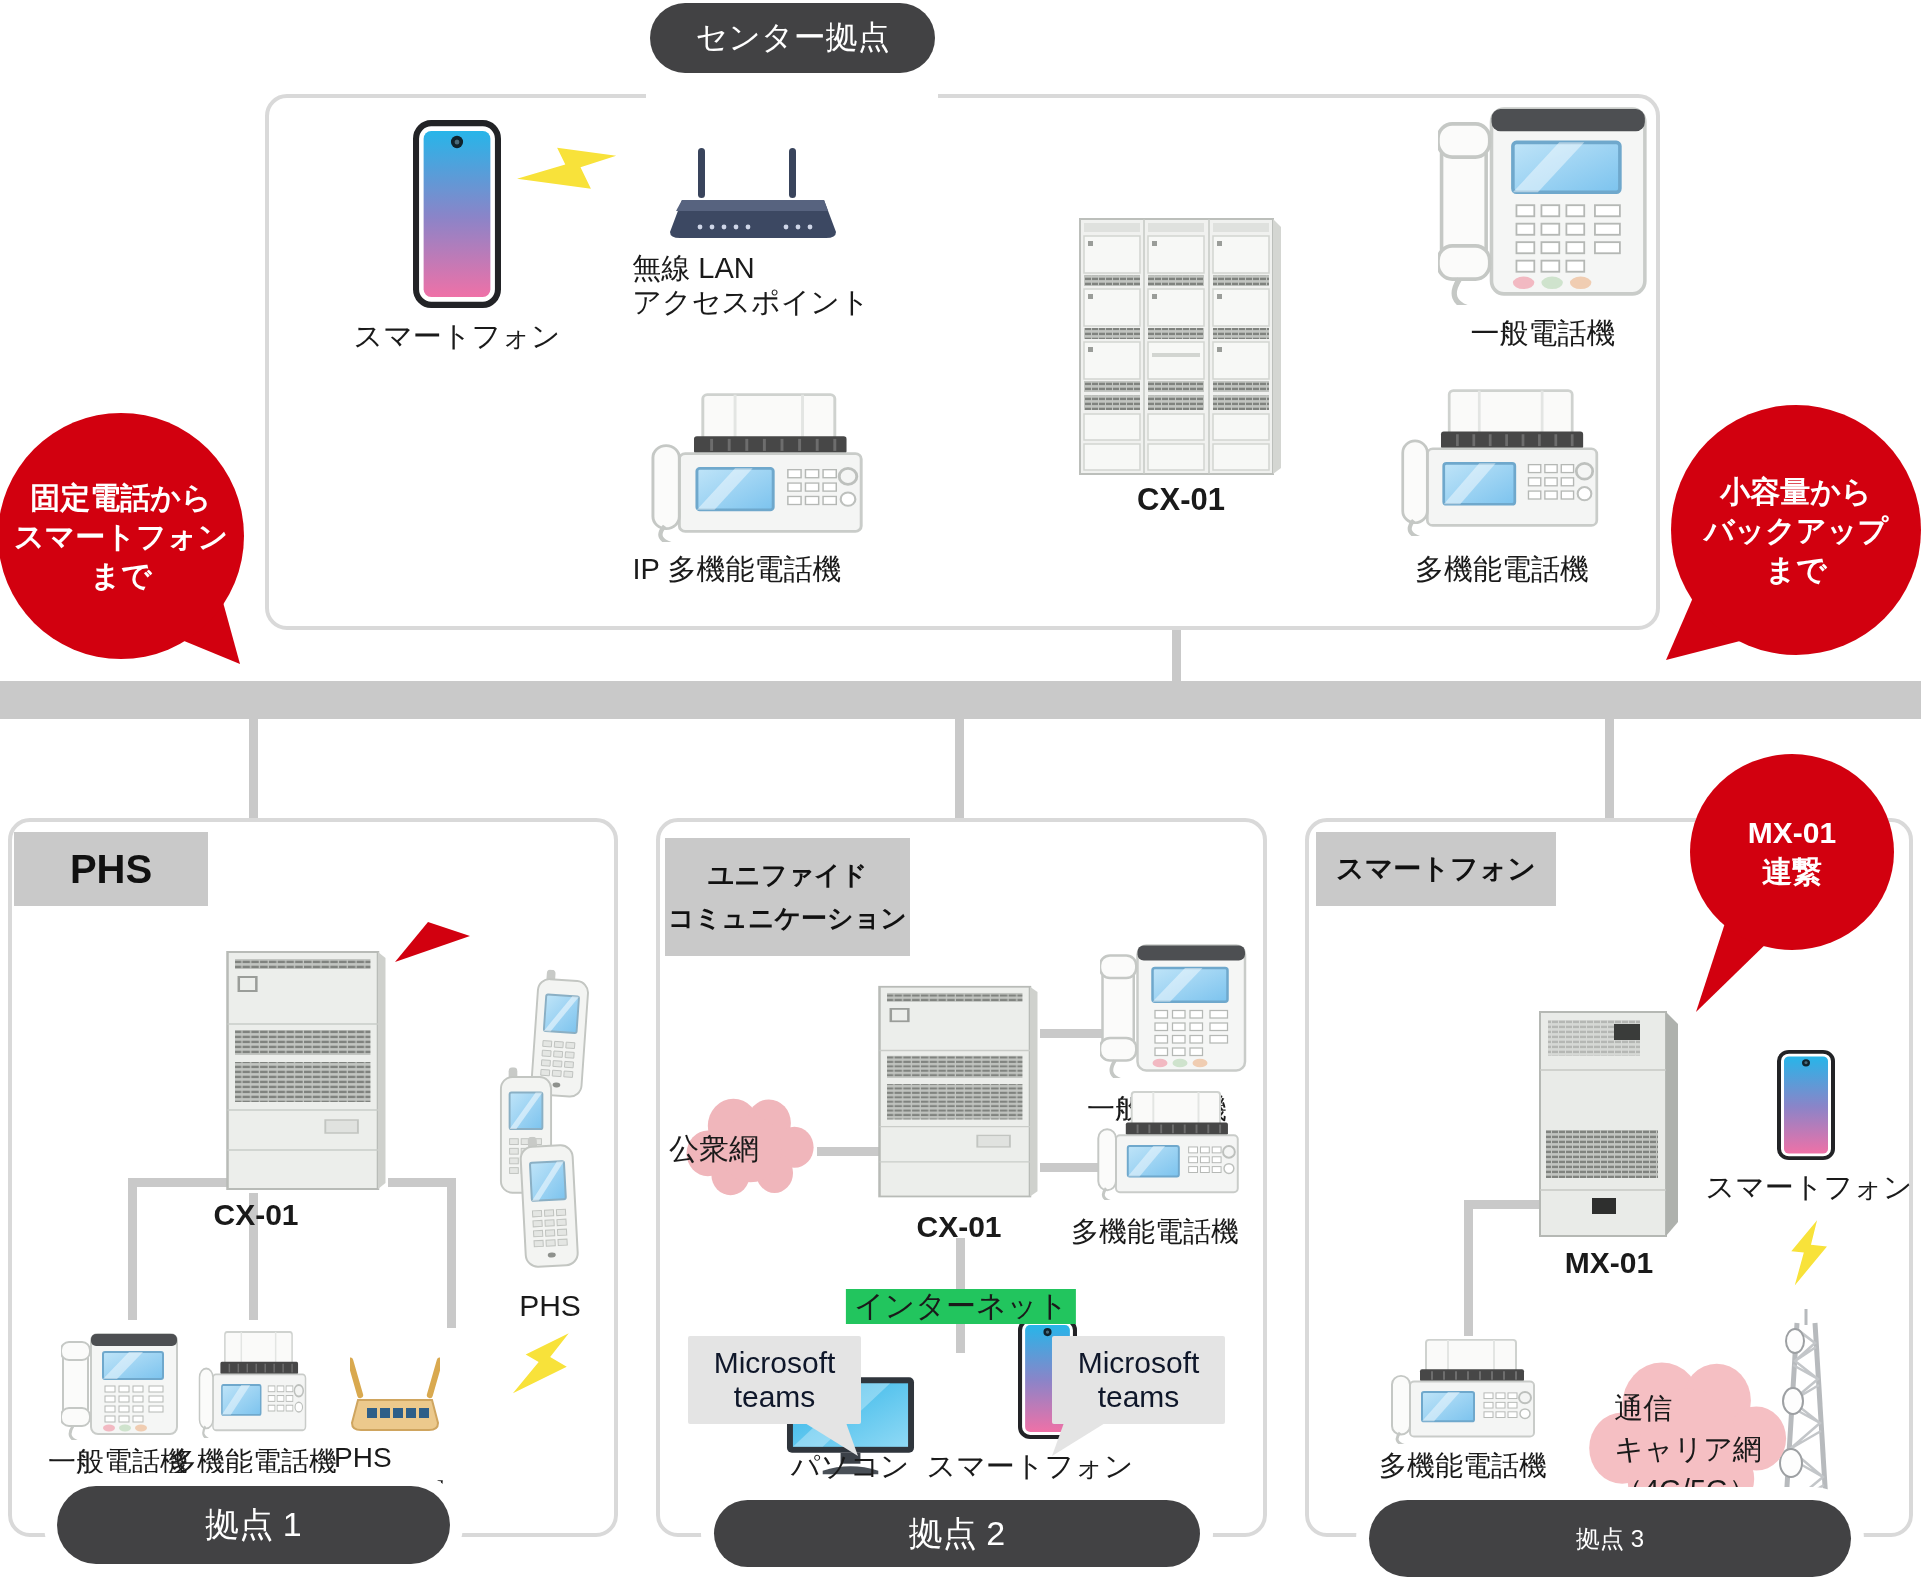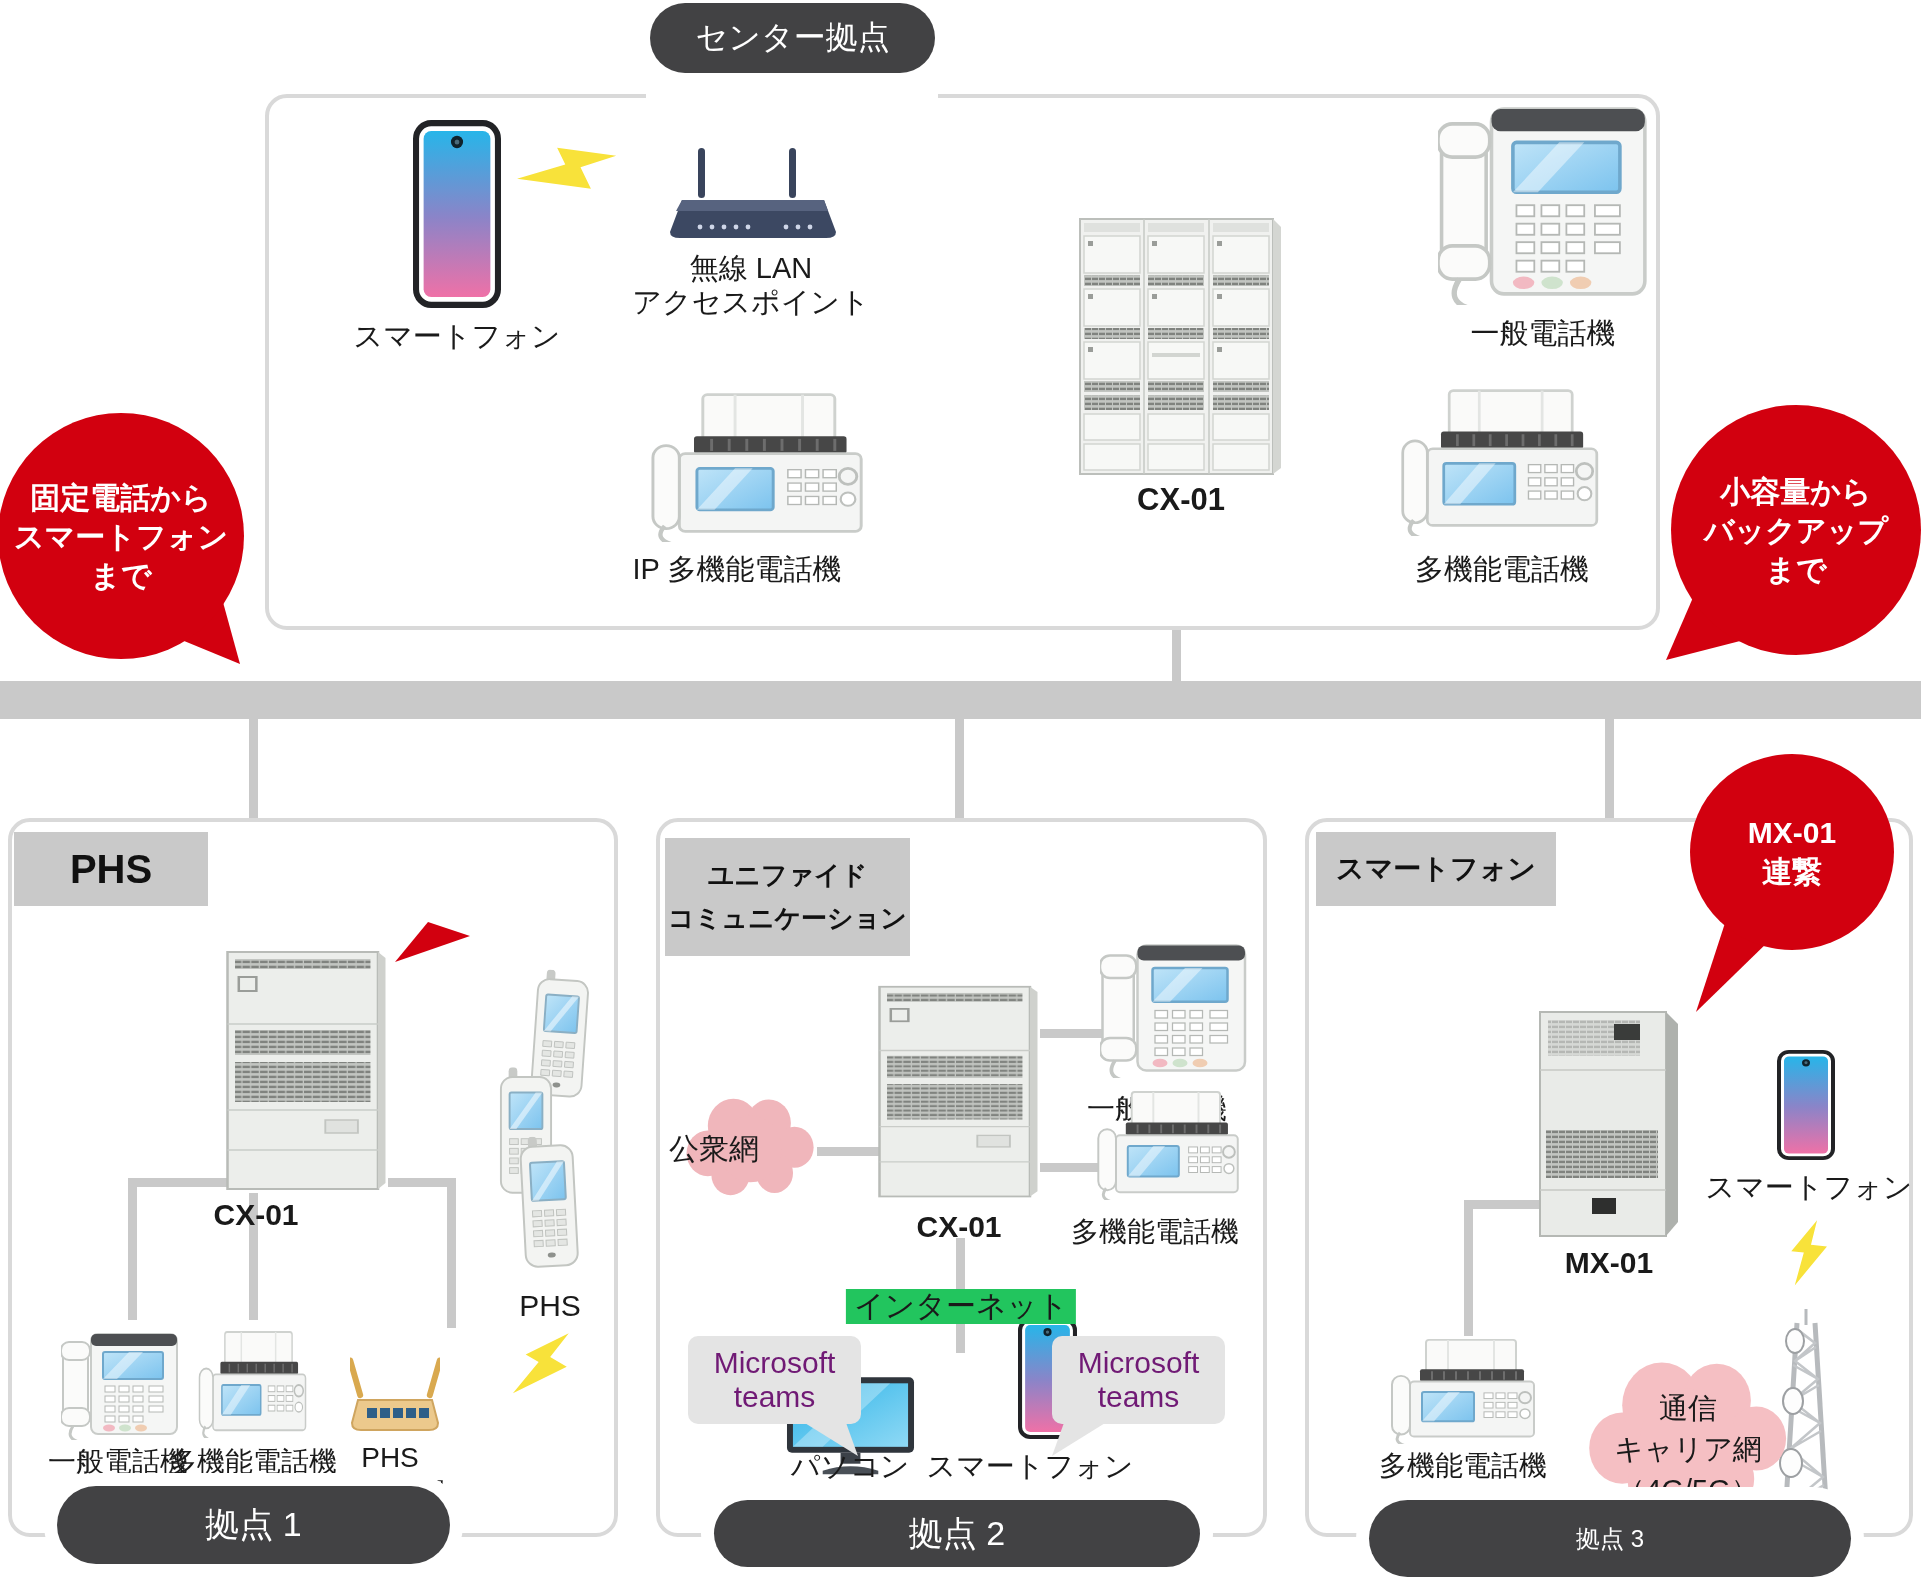--- a/index.html
+++ b/index.html
@@ -10,25 +10,25 @@
   body{font-family:"Liberation Sans","DejaVu Sans",sans-serif;color:var(--ink);}
   .stage{position:relative;width:1921px;height:1583px;background:#fff;overflow:hidden;}
   .abs{position:absolute;}
   .ln{position:absolute;background:var(--line);}
   .box{position:absolute;background:#fff;border:4px solid #d9d9d9;border-radius:22px;box-sizing:border-box;}
   .pill{position:absolute;background:var(--pill);color:#fff;font-weight:normal;
         display:flex;align-items:center;justify-content:center;border-radius:44px;}
   .halo{box-shadow:0 0 0 13px #fff;}
   .tag{position:absolute;background:var(--tag);color:#111;font-weight:bold;text-align:center;
        display:flex;flex-direction:column;align-items:center;justify-content:center;}
-  .lbl{position:absolute;text-align:center;line-height:1.16;white-space:nowrap;transform:translateX(-50%);}
+  .lbl{position:absolute;line-height:1.16;white-space:nowrap;transform:translateX(-50%);}
   .bubble{position:absolute;background:var(--red);color:#fff;font-weight:bold;border-radius:50%;
           display:flex;flex-direction:column;align-items:center;justify-content:center;
           text-align:center;line-height:1.3;z-index:30;}
-  .teams{position:absolute;background:#e4e4e4;border-radius:10px;color:#701a75;line-height:1.12;
+  .teams{position:absolute;background:#e4e4e4;border-radius:2px;color:#0f172a;line-height:1.12;
          display:flex;flex-direction:column;align-items:center;justify-content:center;text-align:center;z-index:25;}
   .gap{position:absolute;background:#fff;}
   svg.icon{position:absolute;overflow:visible;}
 </style>
 </head>
 <body>
 
 <div class="stage">
 
   <svg width="0" height="0" style="position:absolute">

